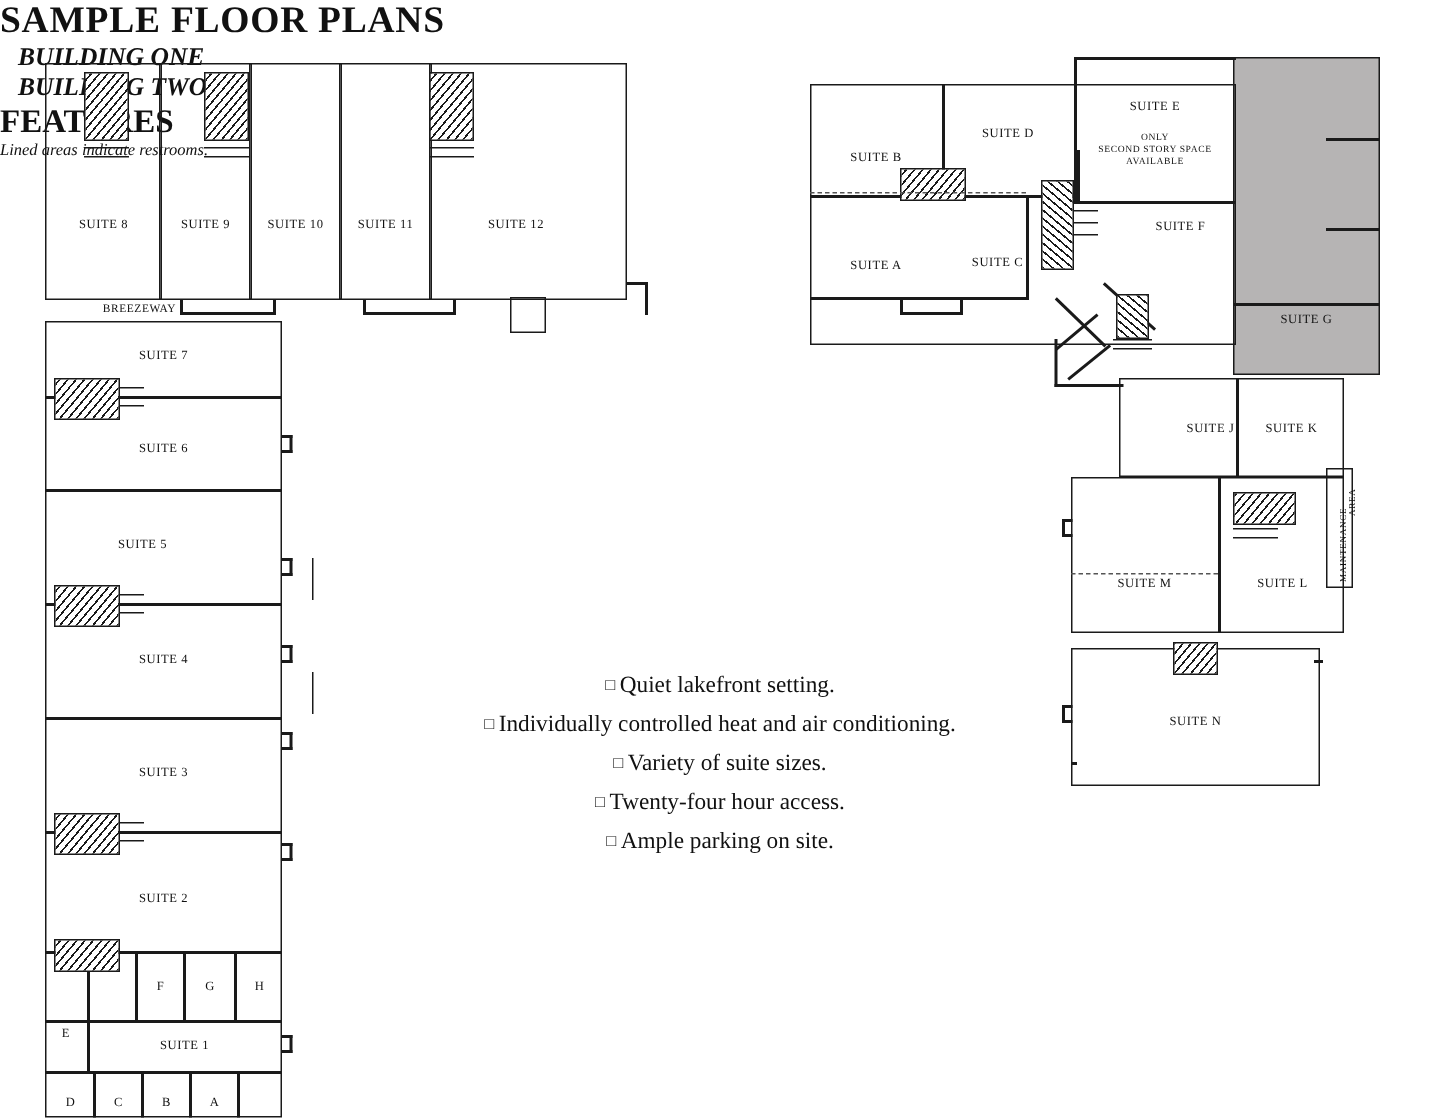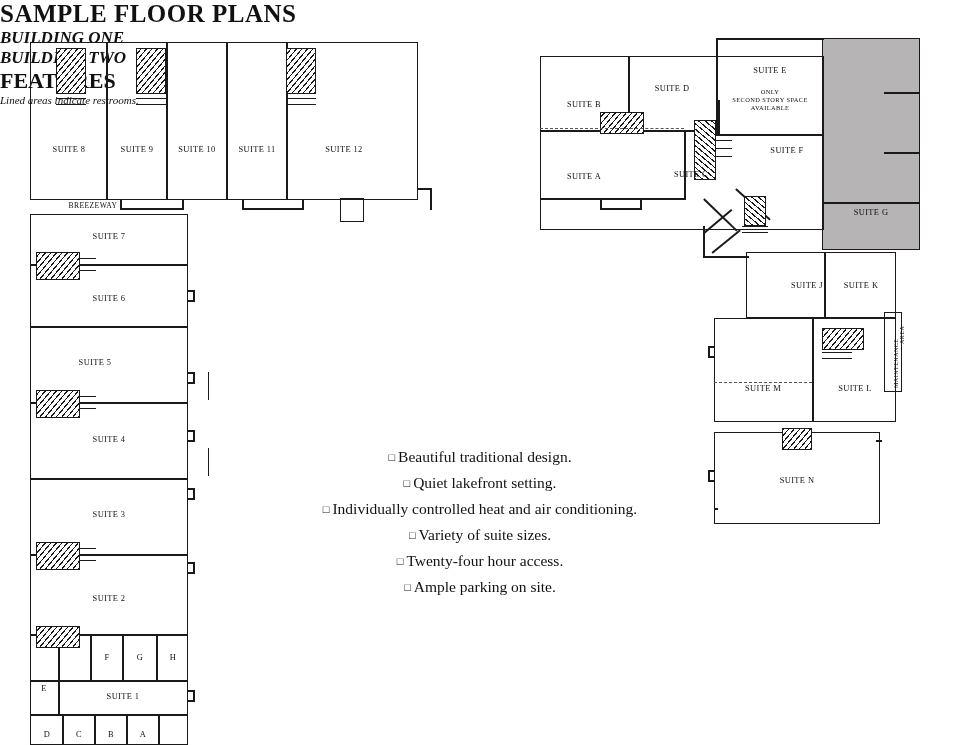--- a/index.html
+++ b/index.html
@@ -29,20 +29,21 @@
     font-size: 25px;
     letter-spacing: 0.5px;
     white-space: nowrap;
   }
   .title-building {
     font-family: "Liberation Serif", serif;
     font-weight: bold;
     font-style: italic;
     font-size: 17px;
     white-space: nowrap;
+    padding-left: 12px;
   }
   .title-features {
     font-family: "Liberation Serif", serif;
     font-weight: bold;
     font-size: 22px;
     white-space: nowrap;
   }
   .feature-line {
     font-family: "Liberation Serif", serif;
     font-size: 15.5px;
@@ -306,21 +307,21 @@
     <div class="suite-label" style="left:540px; top:100px; width:88px;">SUITE B</div>
     <div class="suite-label" style="left:628px; top:84px; width:88px;">SUITE D</div>
     <div class="suite-label" style="left:716px; top:66px; width:108px;">SUITE E</div>
     <div class="suite-label tiny" style="left:716px; top:88px; width:108px;">
       <div>ONLY</div>
       <div>SECOND STORY SPACE</div>
       <div>AVAILABLE</div>
     </div>
     <div class="suite-label" style="left:750px; top:146px; width:74px;">SUITE F</div>
     <div class="suite-label" style="left:540px; top:172px; width:88px;">SUITE A</div>
-    <div class="suite-label" style="left:654px; top:170px; width:74px;">SUITE C</div>
+    <div class="suite-label" style="left:628px; top:170px; width:74px;">SUITE C</div>
 
     <div class="diag" style="left:704px; top:198px; width:46px; transform: rotate(44deg);"></div>
     <div class="diag" style="left:736px; top:188px; width:46px; transform: rotate(42deg);"></div>
     <div class="diag" style="left:704px; top:232px; width:36px; transform: rotate(-40deg);"></div>
     <div class="diag" style="left:712px; top:252px; width:36px; transform: rotate(-39deg);"></div>
     <div class="wall" style="left:703px; top:226px; width:1.8px; height:32px;"></div>
     <div class="wall" style="left:703px; top:256px; width:46px; height:1.8px;"></div>
     <div class="hatch hatch-v" style="left:744px; top:196px; width:22px; height:30px;"></div>
     <div class="stairline" style="left:742px; top:226px; width:26px;"></div>
     <div class="stairline" style="left:742px; top:232px; width:26px;"></div>
@@ -359,23 +360,20 @@
   </div>
 
   <div class="title-main" style="left:335px; top:240px;">SAMPLE FLOOR PLANS</div>
   <div class="title-building" style="left:238px; top:280px;">BUILDING ONE</div>
   <div class="title-building" style="left:548px; top:274px;">BUILDING TWO</div>
 
   <div class="title-features" style="left:400px; top:357px;">FEATURES</div>
 
   <div class="abs" style="left:200px; top:448px; width:560px;">
     <div class="feature-line" style="margin-bottom:8px;">
-      <span class="bullet">□</span><span>Beautiful traditional design.</span>
-    </div>
-    <div class="feature-line" style="margin-bottom:8px;">
       <span class="bullet">□</span><span>Quiet lakefront setting.</span>
     </div>
     <div class="feature-line" style="margin-bottom:8px;">
       <span class="bullet">□</span><span>Individually controlled heat and air conditioning.</span>
     </div>
     <div class="feature-line" style="margin-bottom:8px;">
       <span class="bullet">□</span><span>Variety of suite sizes.</span>
     </div>
     <div class="feature-line" style="margin-bottom:8px;">
       <span class="bullet">□</span><span>Twenty-four hour access.</span>

